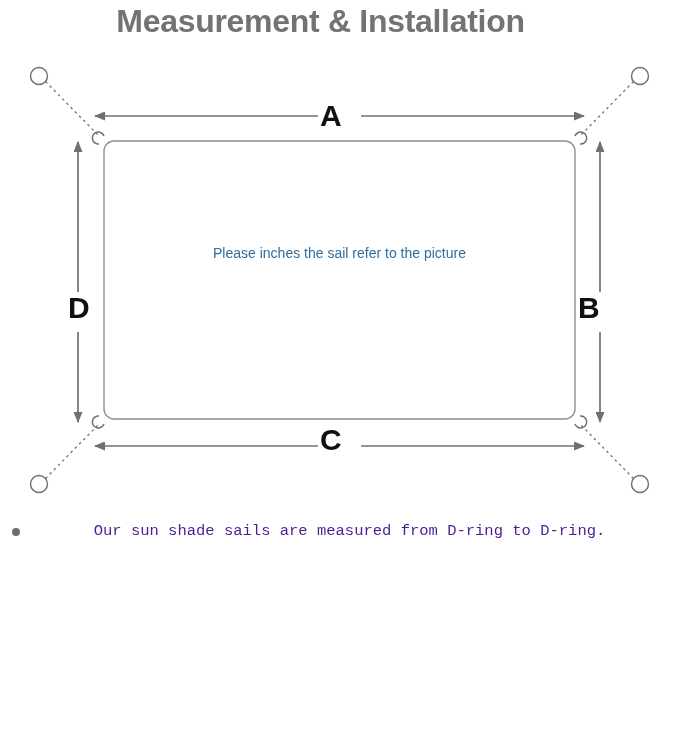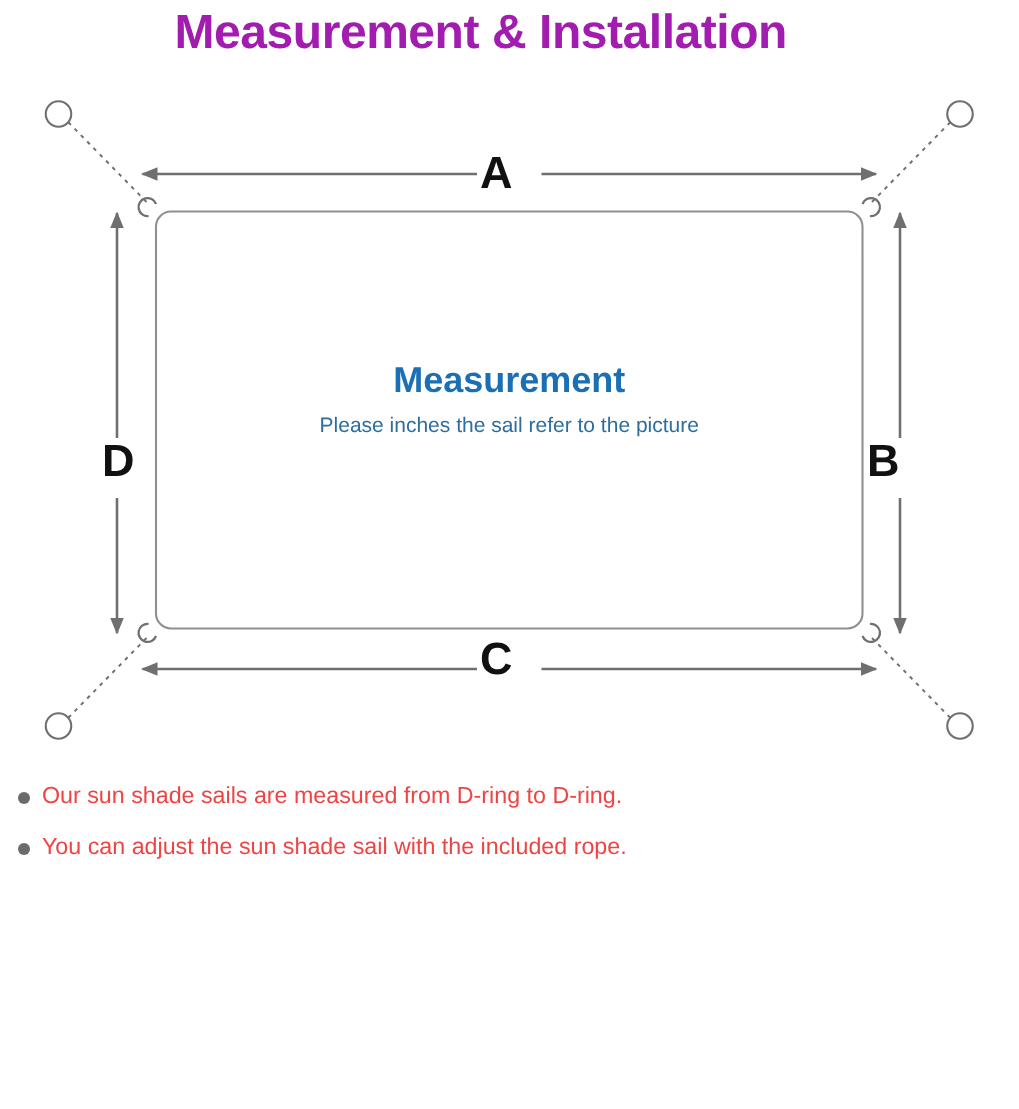--- a/index.html
+++ b/index.html
@@ -27,21 +27,21 @@
     position: absolute;
     left: 0;
     top: 0;
     width: 641px;
     height: 44px;
     line-height: 42px;
     text-align: center;
     font-family: "Liberation Sans", sans-serif;
     font-size: 32px;
     font-weight: bold;
-    color: #a21caf;
+    color: #737373;
     letter-spacing: -0.3px;
     white-space: nowrap;
   }
 
   
   .diagram {
     position: absolute;
     left: 0;
     top: 44px;
     width: 679px;
@@ -95,24 +95,25 @@
     position: absolute;
     left: 0;
     top: 520px;
     width: 679px;
   }
   .note-row {
     position: relative;
     padding-left: 28px;
     padding-right: 8px;
     margin-bottom: 12px;
-    font-family: Liberation Sans, sans-serif;
+    font-family: Liberation Mono, monospace;
     font-size: 15.5px;
     line-height: 22px;
-    color: #ef4444;
+    color: #4c1d95;
+    text-align: center;
   }
   .note-row .bullet {
     position: absolute;
     left: 12px;
     top: 8px;
     width: 8px;
     height: 8px;
     border-radius: 50%;
     background: #6b6b6b;
   }
@@ -165,30 +166,25 @@
       <line x1="600" y1="248" x2="600" y2="98" stroke="#6f6f6f" stroke-width="1.7" marker-end="url(#arrHead)"></line>
       <line x1="600" y1="288" x2="600" y2="378" stroke="#6f6f6f" stroke-width="1.7" marker-end="url(#arrHead)"></line>
     </svg>
 
     <div class="dim-letter dim-A">A</div>
     <div class="dim-letter dim-B">B</div>
     <div class="dim-letter dim-C">C</div>
     <div class="dim-letter dim-D">D</div>
 
     <div class="center-label">
-      <div class="ct-main">Measurement</div>
       <div class="ct-sub">Please inches the sail refer to the picture</div>
     </div>
 
   </div>
 
   <div class="notes">
     <div class="note-row">
       <span class="bullet"></span>
       <span class="note-text">Our sun shade sails are measured from D-ring to D-ring.</span>
     </div>
-    <div class="note-row">
-      <span class="bullet"></span>
-      <span class="note-text">You can adjust the sun shade sail with the included rope.</span>
-    </div>
   </div>
 
 </div>
 
 </body></html>

